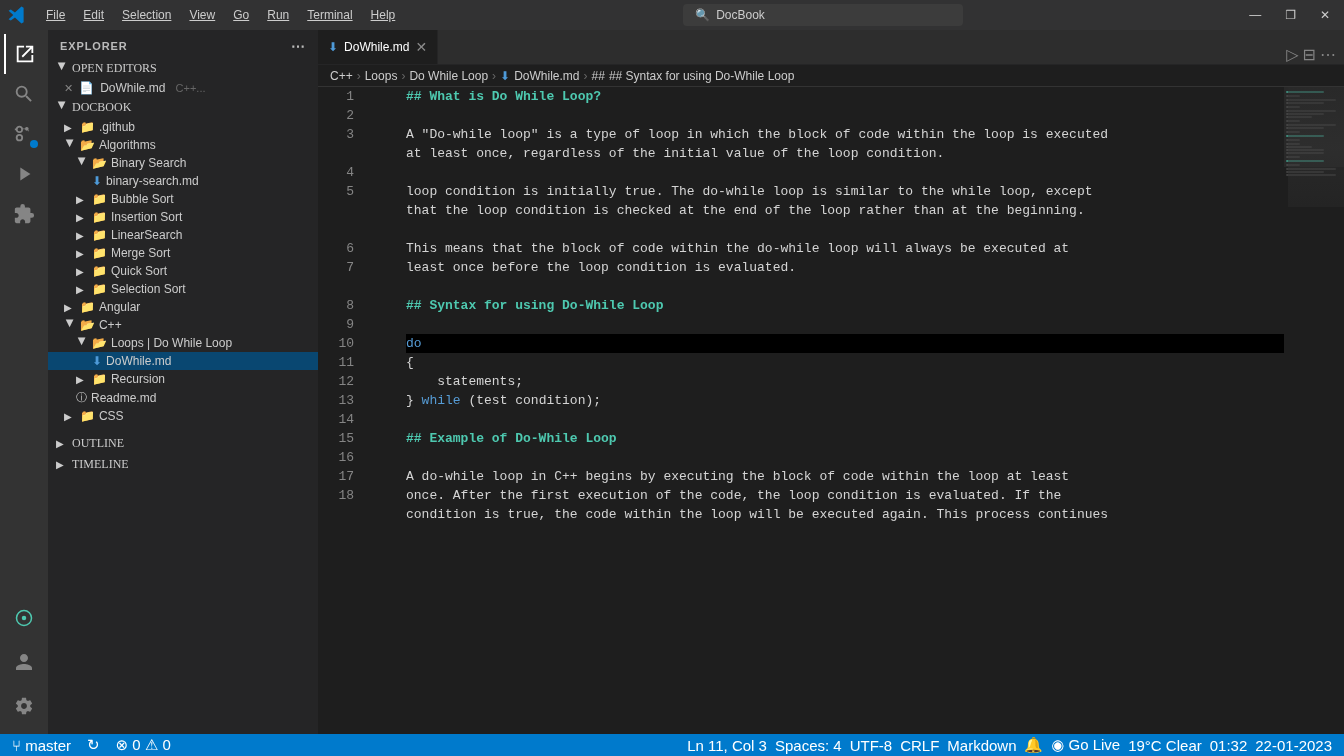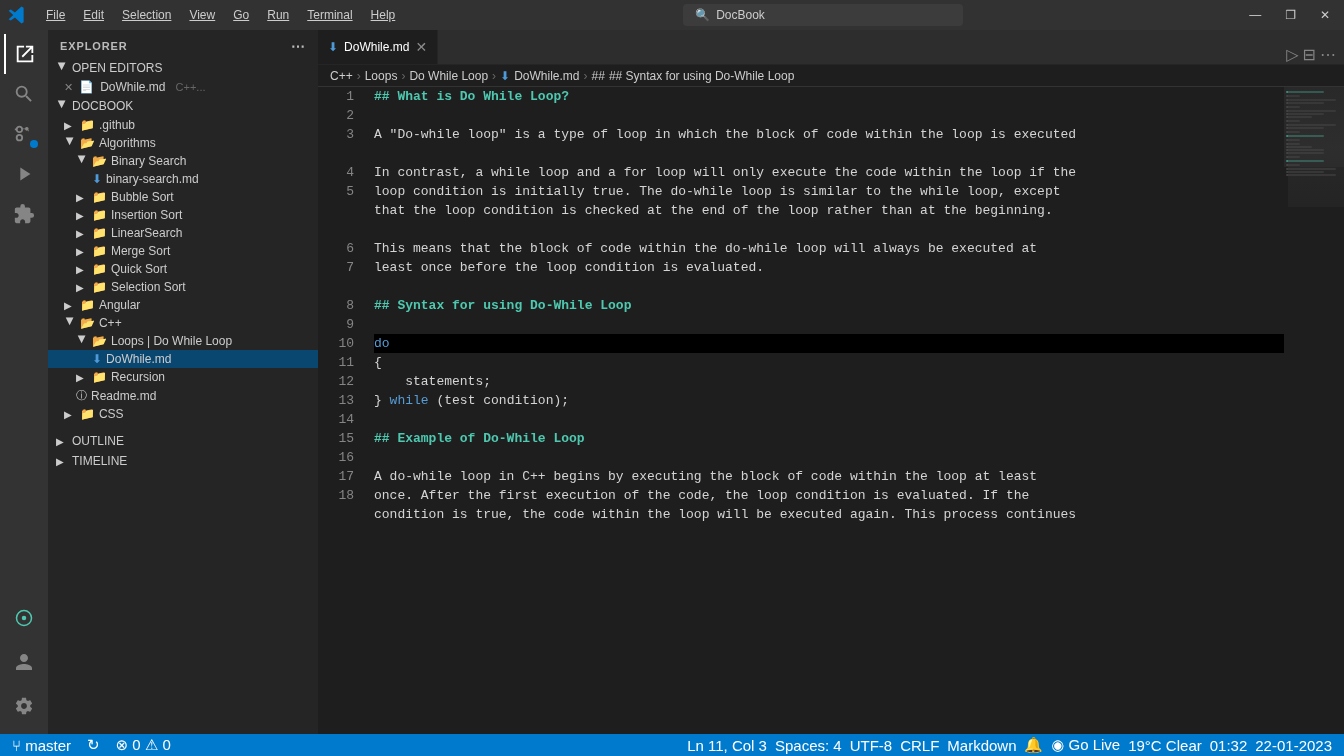--- a/index.html
+++ b/index.html
@@ -144,20 +144,21 @@
     .sidebar-content::-webkit-scrollbar-thumb { background: #555; }
 
     .section-header {
       display: flex;
       align-items: center;
       padding: 3px 8px;
       font-size: 12px;
       cursor: pointer;
       color: #cccccc;
       gap: 4px;
+      font-family: Liberation Serif, serif;
     }
     .section-header .chevron { font-size: 10px; color: #cccccc; width: 12px; }
     .section-header.open > .chevron { transform: rotate(90deg); }
 
     .tree-item {
       display: flex;
       align-items: center;
       padding: 2px 8px 2px 20px;
       font-size: 12px;
       cursor: pointer;
@@ -249,20 +250,21 @@
       color: #d4d4d4;
     }
     .code-area::-webkit-scrollbar { width: 6px; height: 6px; }
     .code-area::-webkit-scrollbar-thumb { background: #424242; }
 
     .code-line {
       height: 19px;
       white-space: pre;
       display: flex;
       align-items: center;
+      margin-left: 32px;
     }
     .code-line.active-line { background: #000000; }
     .c-h2 { color: #4ec9b0; font-weight: bold; }
     .c-white { color: #d4d4d4; }
     .c-keyword { color: #569cd6; }
 
     
     .minimap {
       width: 60px;
       background: #1e1e1e;
@@ -618,26 +620,26 @@
 
         <div class="code-line">
           <span class="c-h2">## What is Do While Loop?</span>
         </div>
 
         <div class="code-line">&nbsp;</div>
 
         <div class="code-line">
           <span class="c-white">A "Do-while loop" is a type of loop in which the block of code within the loop is executed</span>
         </div>
+        <div class="code-line">
+          <span class="c-white">at least once, regardless of the initial value of the loop condition.</span>
+        </div>
 
         <div class="code-line">&nbsp;</div>
 
-        <div class="code-line">
-          <span class="c-white">In contrast, a while loop and a for loop will only execute the code within the loop if the</span>
-        </div>
         <div class="code-line">
           <span class="c-white">loop condition is initially true. The do-while loop is similar to the while loop, except</span>
         </div>
         <div class="code-line">
           <span class="c-white">that the loop condition is checked at the end of the loop rather than at the beginning.</span>
         </div>
 
         <div class="code-line">&nbsp;</div>
 
         <div class="code-line">

